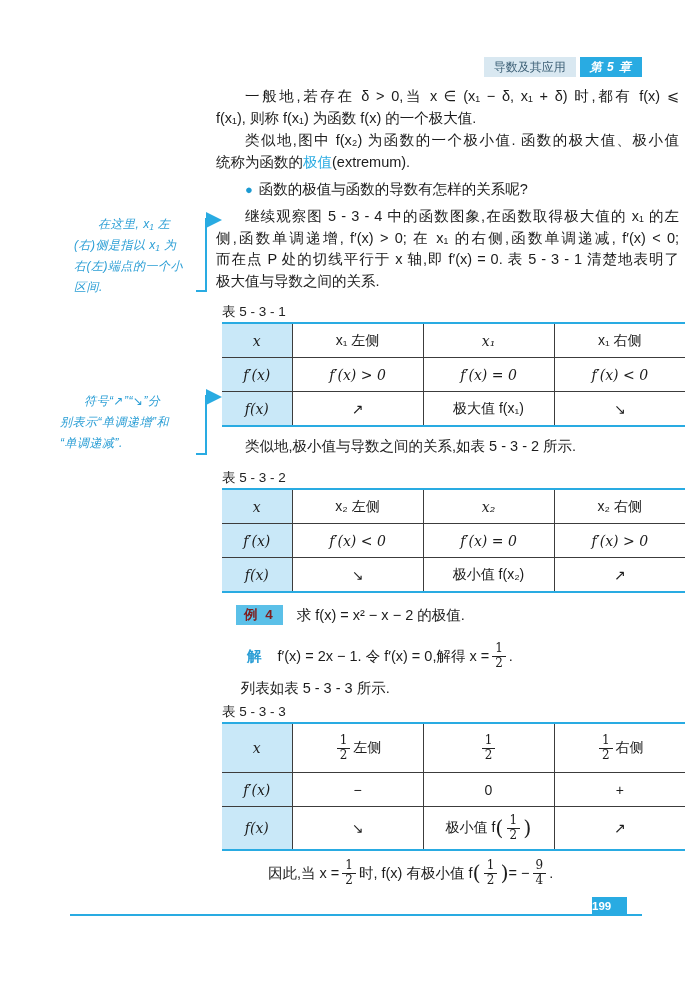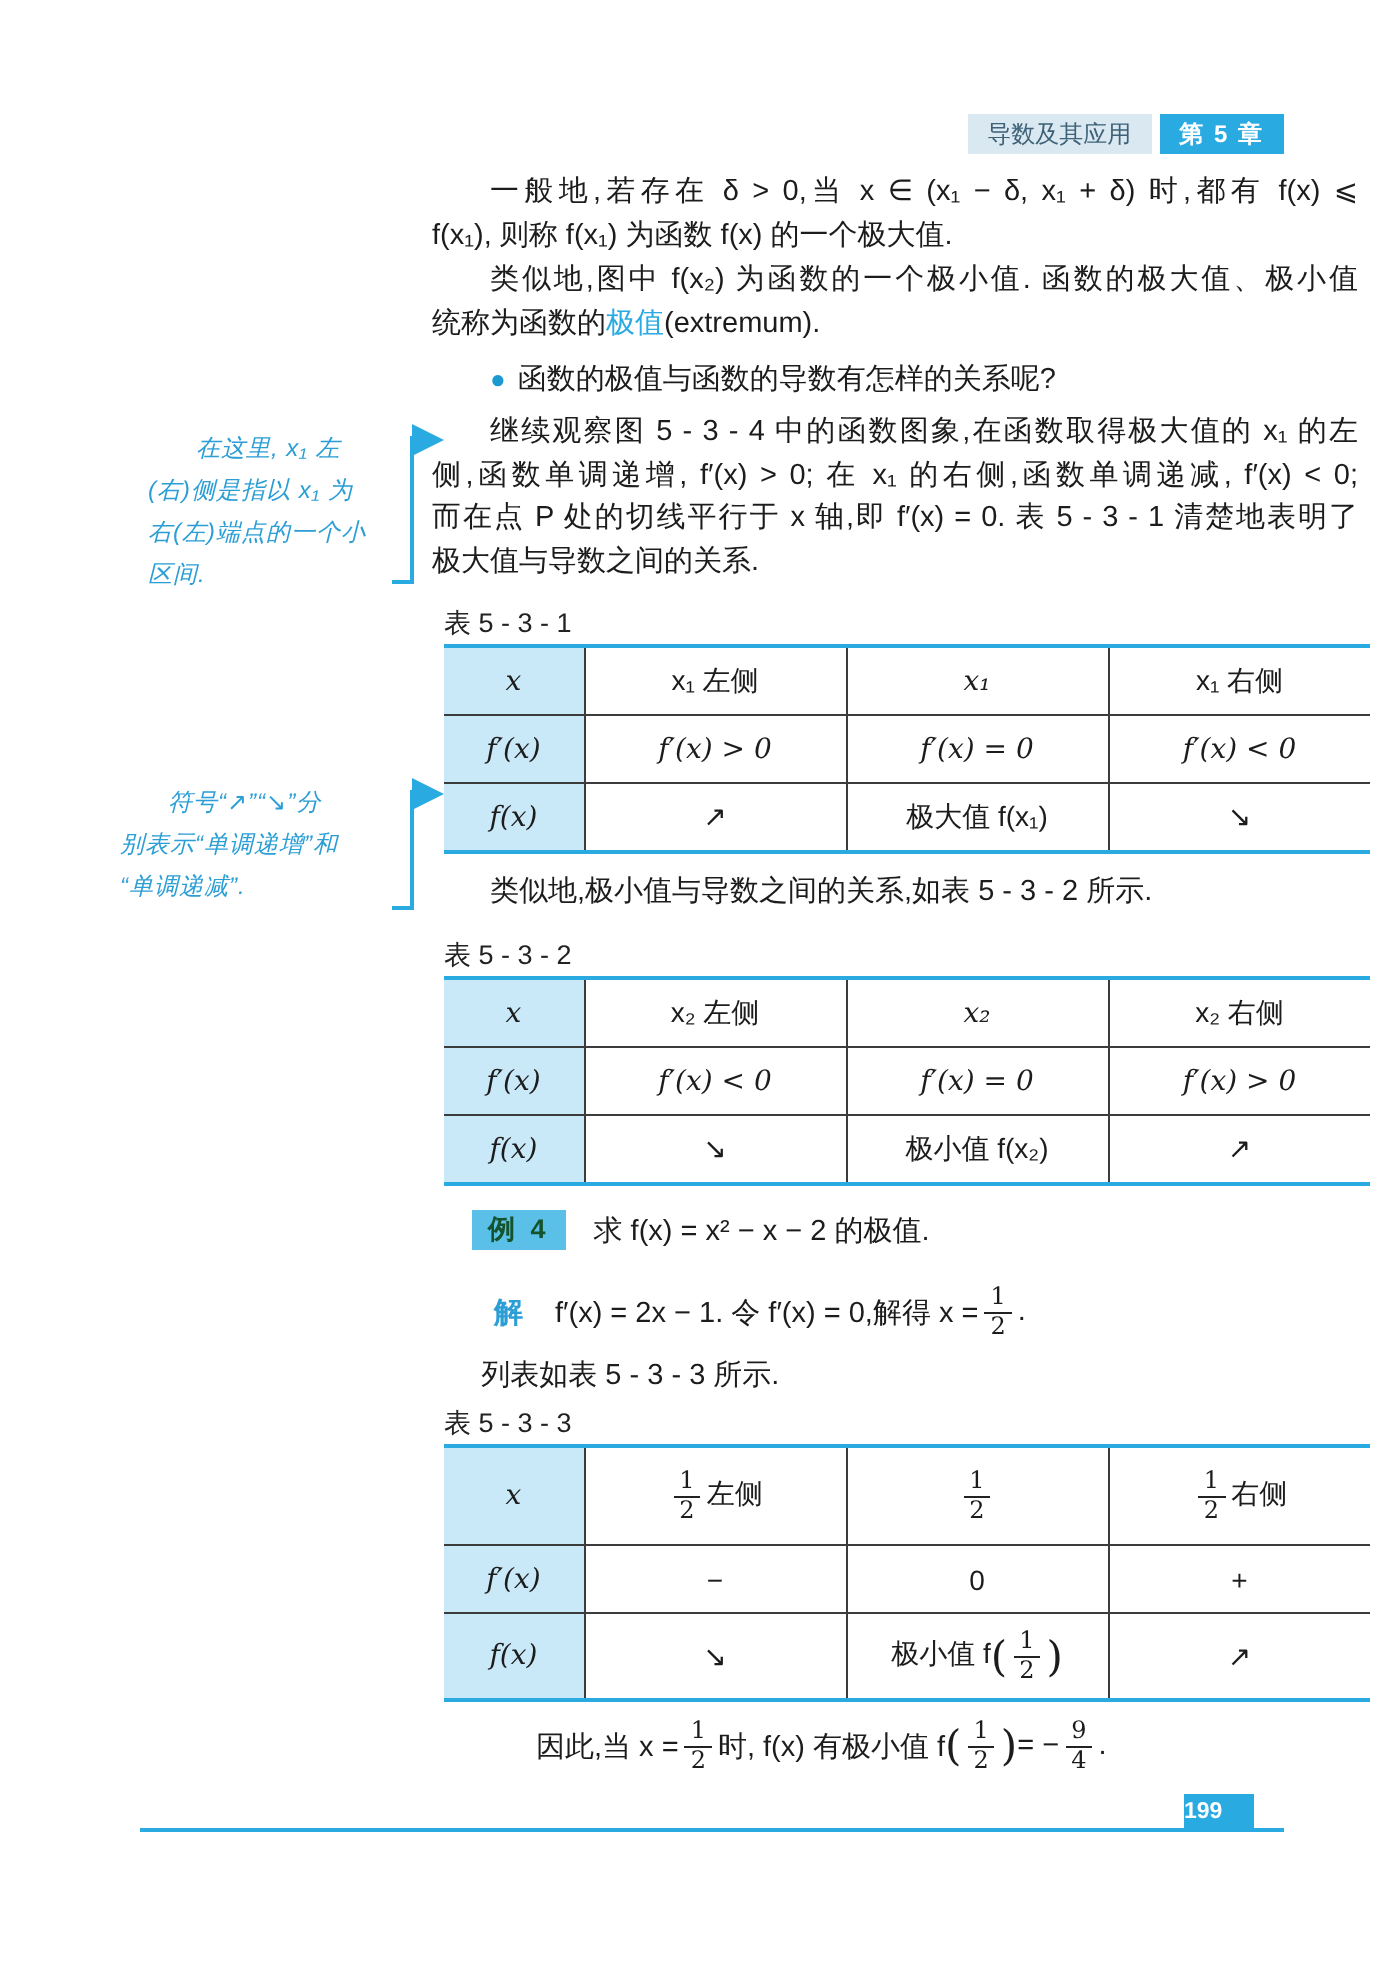--- a/index.html
+++ b/index.html
@@ -3,21 +3,21 @@
 <meta charset="utf-8">
 <style>
   html,body{margin:0;padding:0;}
   body{background:#fff;}
   .page{position:relative;width:700px;height:981px;background:#ffffff;overflow:hidden;
         font-family:"Liberation Sans","DejaVu Sans",sans-serif;color:#1c1c1c;}
 
   
   .hdr{position:absolute;top:57px;right:58px;display:flex;align-items:stretch;font-size:12px;line-height:18px;}
   .hdr .sec{background:#d9e8f1;color:#3e6177;padding:1px 10px;}
-  .hdr .chap{background:#29abe2;color:#ffffff;padding:1px 10px;margin-left:4px;font-weight:bold;letter-spacing:1px;}
+  .hdr .chap{background:#29abe2;color:#ffffff;padding:1px 10px;margin-left:4px;font-weight:bold;letter-spacing:1px;font-style:italic;}
 
   
   .col{position:absolute;left:216px;width:463px;}
   .line{font-size:14.5px;line-height:21.5px;text-align:justify;}
   .jl{text-align-last:justify;}
   .indent{text-indent:2em;}
   .hl{color:#29abe2;}
   .bullet{color:#1b9ad2;font-size:13px;margin-right:6px;}
 
   
@@ -44,21 +44,21 @@
 
   
   .frac{display:inline-block;vertical-align:-0.55em;text-align:center;line-height:1.1;font-size:12px;
         font-family:"DejaVu Serif","Liberation Serif",serif;margin:0 3px;}
   .frac .num{display:block;border-bottom:1px solid #222;padding:0 3px;}
   .frac .den{display:block;padding:0 3px;}
   .bigp{font-family:"DejaVu Serif","Liberation Serif",serif;font-size:21px;vertical-align:-0.18em;font-weight:300;}
 
   
   .exrow{position:absolute;left:222px;width:463px;display:flex;align-items:center;}
-  .exbadge{background:#5bc0e8;color:#14532d;font-weight:bold;font-size:13.5px;padding:1px 8px;margin-left:14px;letter-spacing:2px;}
+  .exbadge{background:#5bc0e8;color:#7f1d1d;font-weight:bold;font-size:13.5px;padding:1px 8px;margin-left:14px;letter-spacing:2px;}
   .exstmt{margin-left:14px;font-size:14.5px;}
   .jie{color:#2b9ed5;font-weight:bold;font-size:14.5px;margin-left:25px;margin-right:16px;}
   .mline{font-size:14.5px;}
 
   
   .frule{position:absolute;left:70px;top:914px;width:572px;height:2px;background:#29abe2;}
   .pnum{position:absolute;left:592px;top:897px;width:35px;height:18px;background:#29abe2;color:#fff;
         font-size:11.5px;line-height:18px;text-align:left;font-weight:bold;}
 </style>
 </head>

